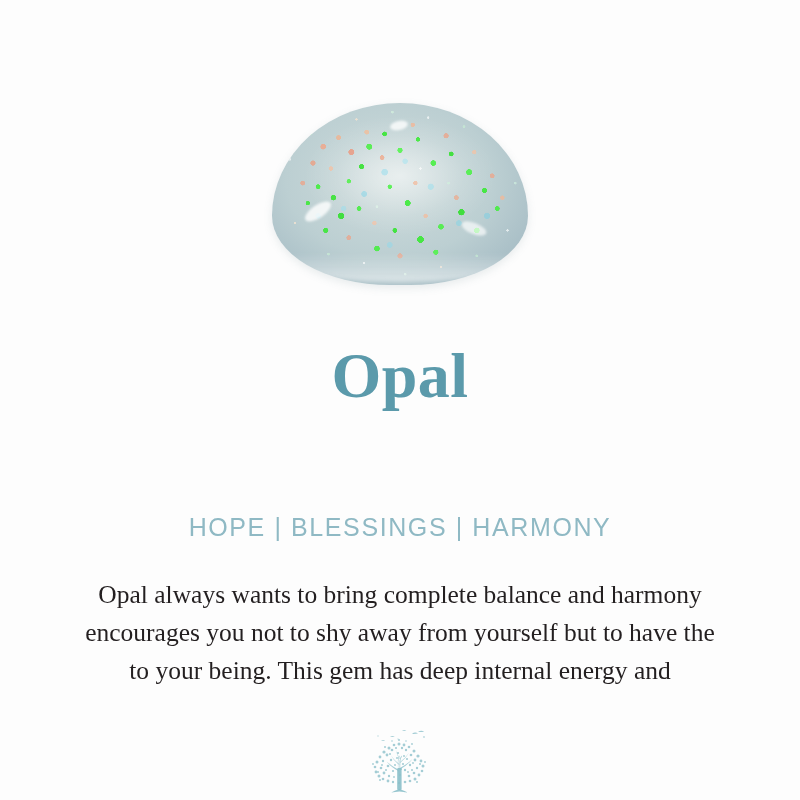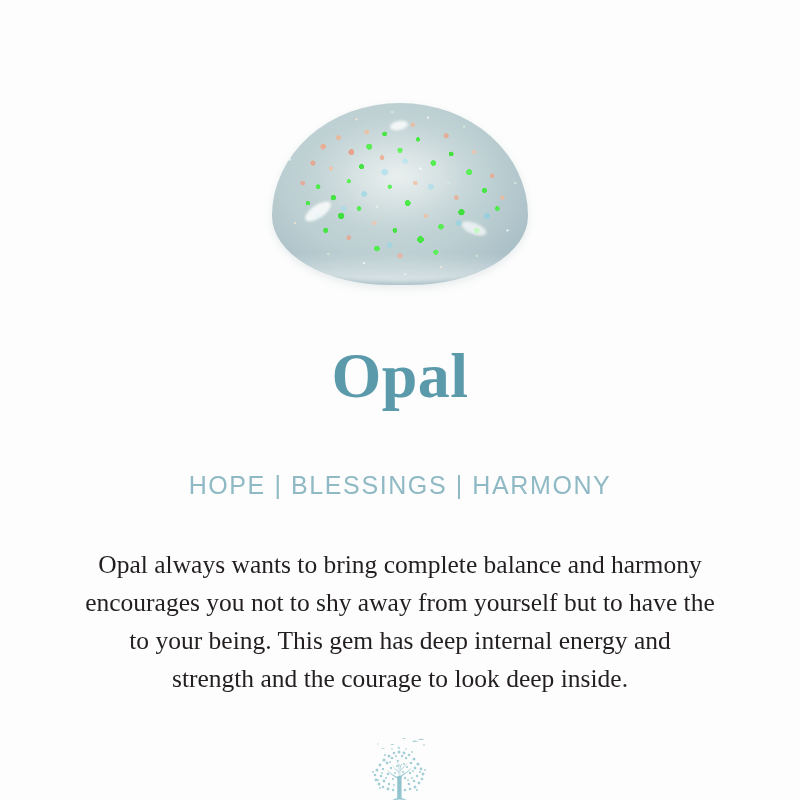--- a/index.html
+++ b/index.html
@@ -203,31 +203,31 @@
     margin-top: 44px;
     letter-spacing: 0.5px;
   }
   .subtitle {
     font-family: "Liberation Sans", sans-serif;
     font-size: 25px;
     font-weight: 300;
     color: #8fb9c4;
     text-align: center;
     letter-spacing: 1.6px;
-    margin-top: 20px;
+    margin-top: 62px;
     white-space: nowrap;
   }
   .body-copy {
     font-family: "Liberation Serif", serif;
     font-size: 25.5px;
     line-height: 38px;
     color: #231f20;
     text-align: center;
     width: 760px;
-    margin-top: 46px;
+    margin-top: 34px;
   }
   .body-copy .line {
     display: block;
     white-space: nowrap;
   }
 
   
   .logo {
     margin-top: 38px;
     display: flex;
@@ -256,21 +256,20 @@
   </div>
 
   <h1 class="title">Opal</h1>
 
   <div class="subtitle">HOPE | BLESSINGS | HARMONY</div>
 
   <div class="body-copy">
     <span class="line">Opal always wants to bring complete balance and harmony</span>
     <span class="line">encourages you not to shy away from yourself but to have the</span>
     <span class="line">to your being. This gem has deep internal energy and</span>
-    <span class="line">strength and the courage to look deep inside.</span>
   </div>
 
   <div class="logo">
     <svg width="92" height="74" viewBox="0 0 92 74" aria-hidden="true">
       <g fill="#8cc0ca">
 
         <path d="M58 6 q3 -2.6 6 -0.4 q-3.4 0.5 -6 0.4 z" opacity="0.85"></path>
         <path d="M64 4 q3.2 -2.4 6.2 -0.2 q-3.4 0.4 -6.2 0.2 z" opacity="0.8"></path>
         <path d="M36 9 q2.4 -2 4.8 -0.3 q-2.7 0.4 -4.8 0.3 z" opacity="0.75"></path>
         <path d="M27 13 q2.1 -1.8 4.2 -0.3 q-2.4 0.4 -4.2 0.3 z" opacity="0.65"></path>

